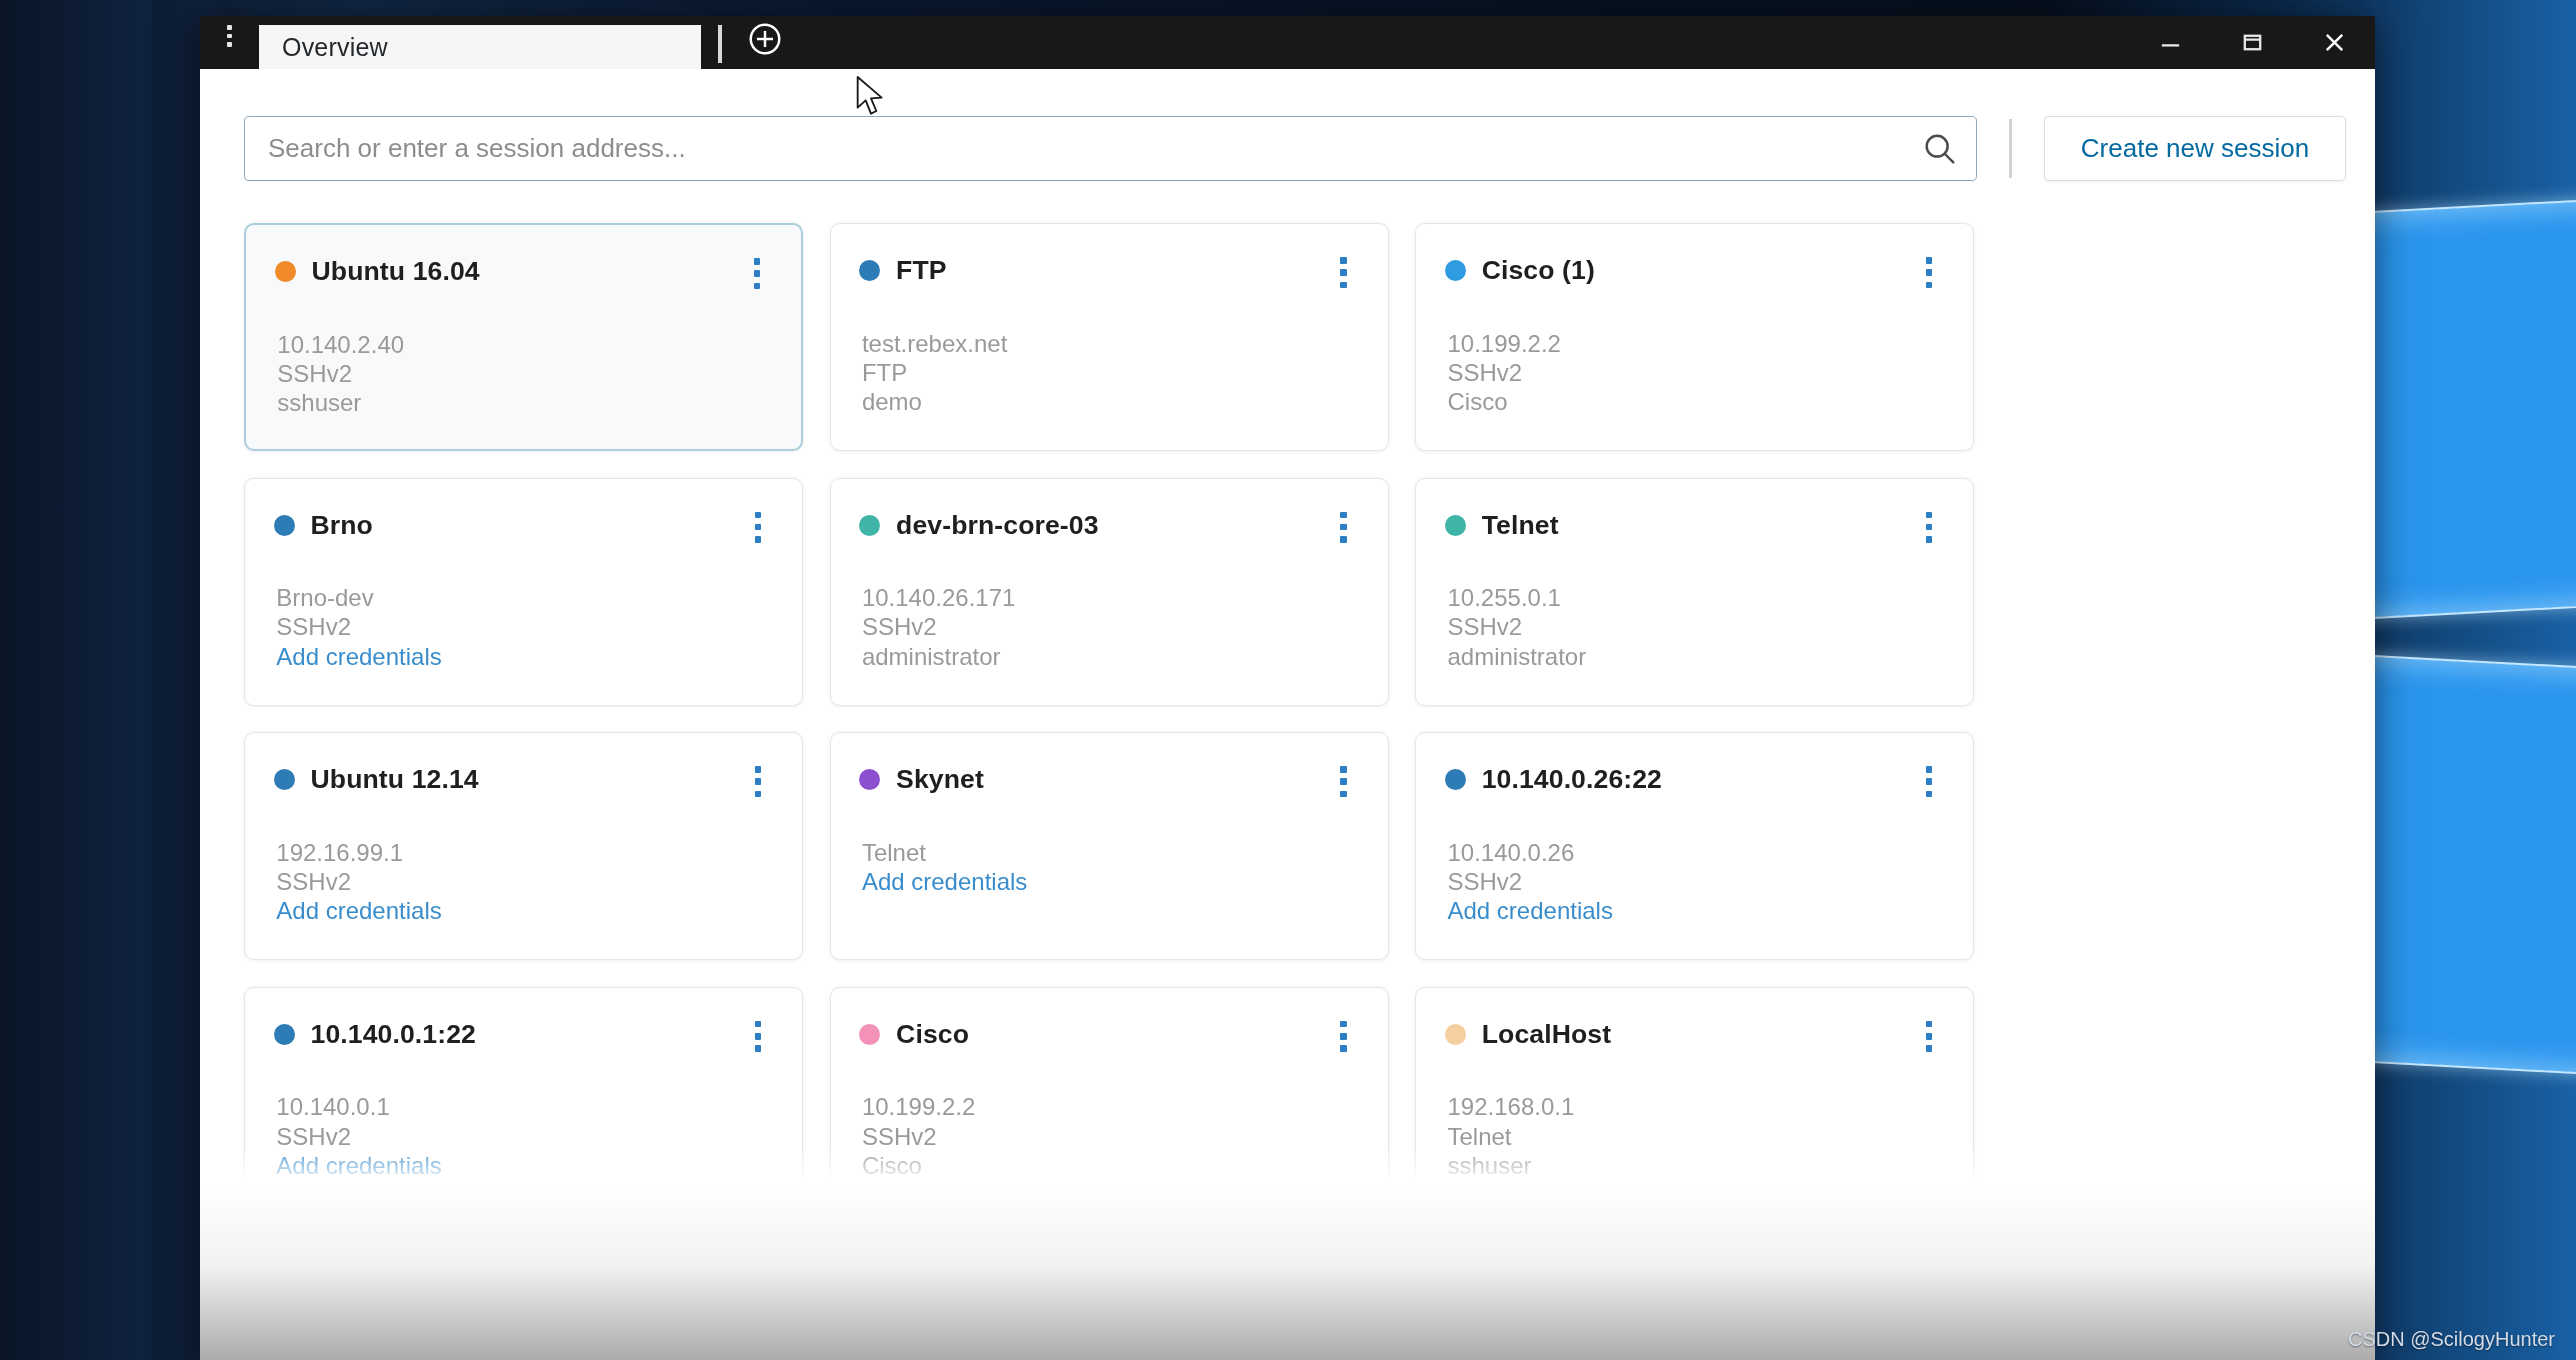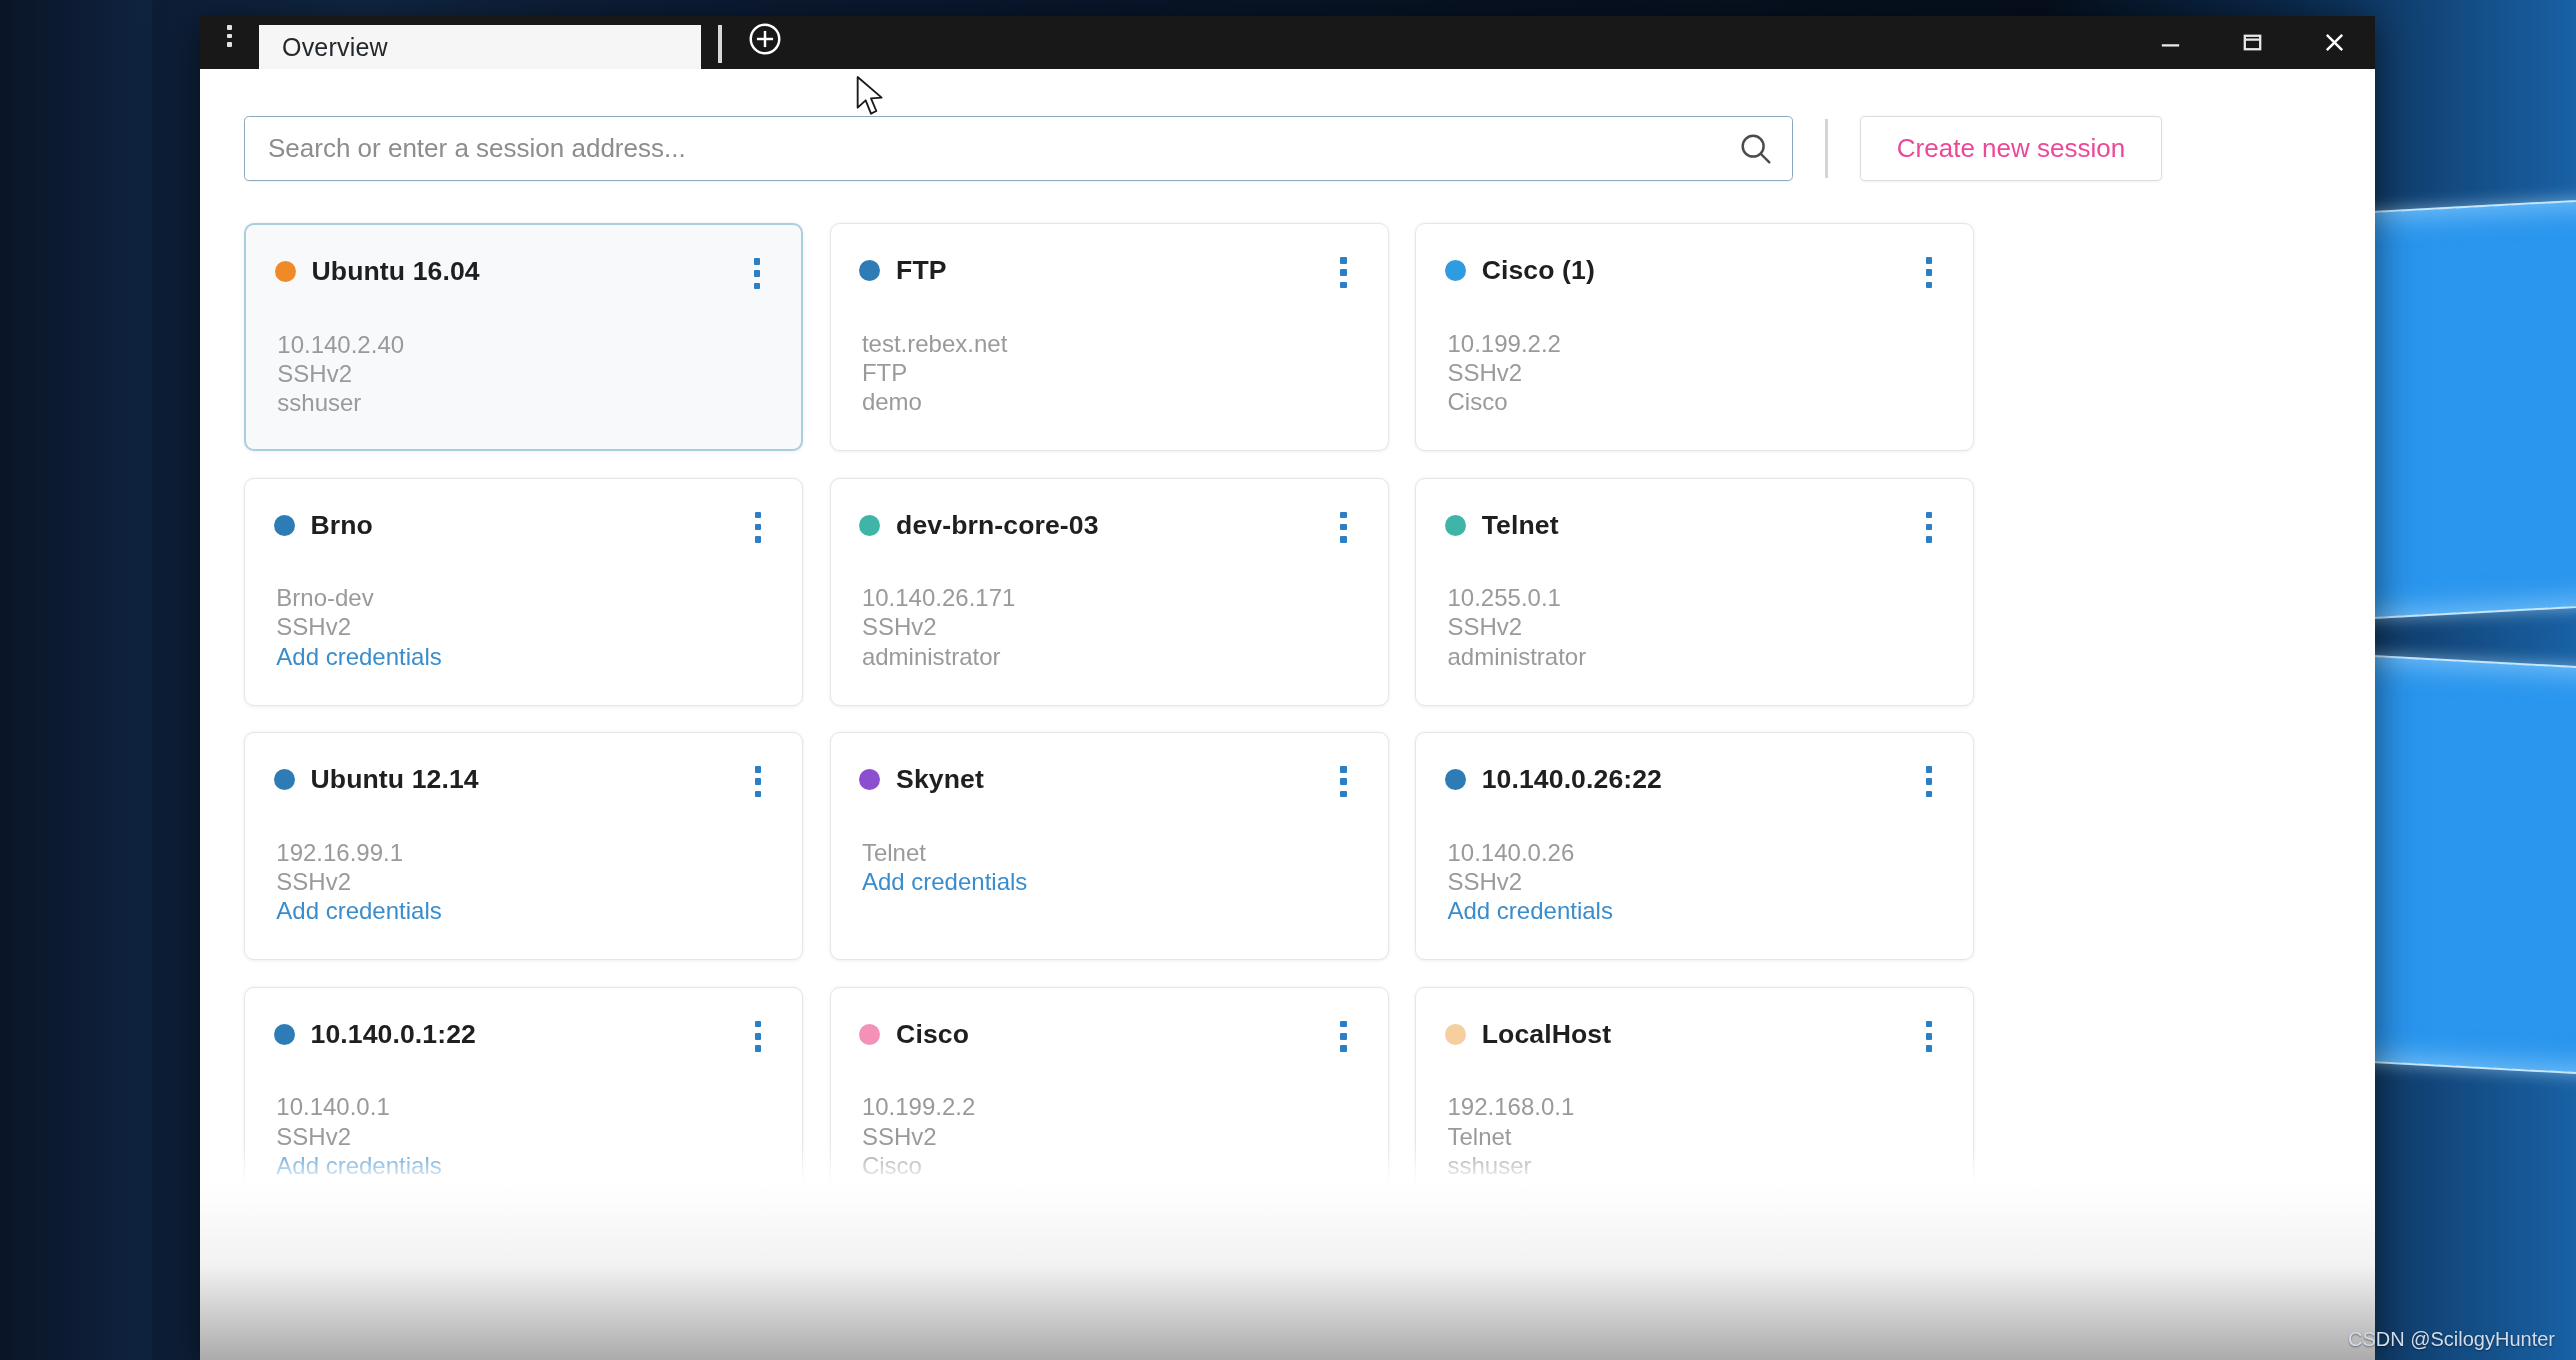--- a/index.html
+++ b/index.html
@@ -75,39 +75,39 @@
   #content { position: relative; height: calc(100% - 53px); background: #fff; }
   #content-fade {
     position: absolute; left: 0; right: 0; bottom: 0; height: 218px;
     background: linear-gradient(180deg, rgba(255,255,255,0) 0%, #ffffff 18%, #f2f2f2 55%, #a9a9a9 100%);
     pointer-events: none;
   }
 
   
   #toolbar { display: flex; align-items: center; padding: 47px 0 0 44px; }
   #search-wrap {
-    position: relative; width: 1549px; height: 65px;
+    position: relative; width: 1733px; height: 65px;
     border: 1.9px solid #8aa8c0; border-radius: 4.7px; background: #fff;
     display: flex; align-items: center;
     box-shadow: 0 0.9px 0 rgba(0,0,0,.04);
   }
   #search-input {
     flex: 1; height: 100%; border: 0; outline: none; background: transparent;
     font-family: "Liberation Sans", sans-serif; font-size: 26px; color: #2b2b2b;
     padding: 0 23px;
   }
   #search-input::placeholder { color: #8d8d8d; }
   #search-icon { width: 72px; display: flex; align-items: center; justify-content: center; }
 
   #toolbar-divider { width: 2.8px; height: 59px; background: #d4d4d4; margin: 0 32px; }
 
   #create-session-btn {
     height: 65px; padding: 0 36px; background: #fff;
     border: 1.9px solid #dcdcdc; border-radius: 4.7px;
-    font-family: "Liberation Sans", sans-serif; font-size: 26px; color: #ec4899;
+    font-family: "Liberation Sans", sans-serif; font-size: 26px; color: #0369a1;
     display: flex; align-items: center; justify-content: center; white-space: nowrap;
     box-shadow: 0 0.9px 2.8px rgba(0,0,0,.06);
   }
 
   
   #grid {
     position: relative;
     display: grid;
     grid-template-columns: repeat(3, 559px);
     gap: 26.6px 26.6px;

